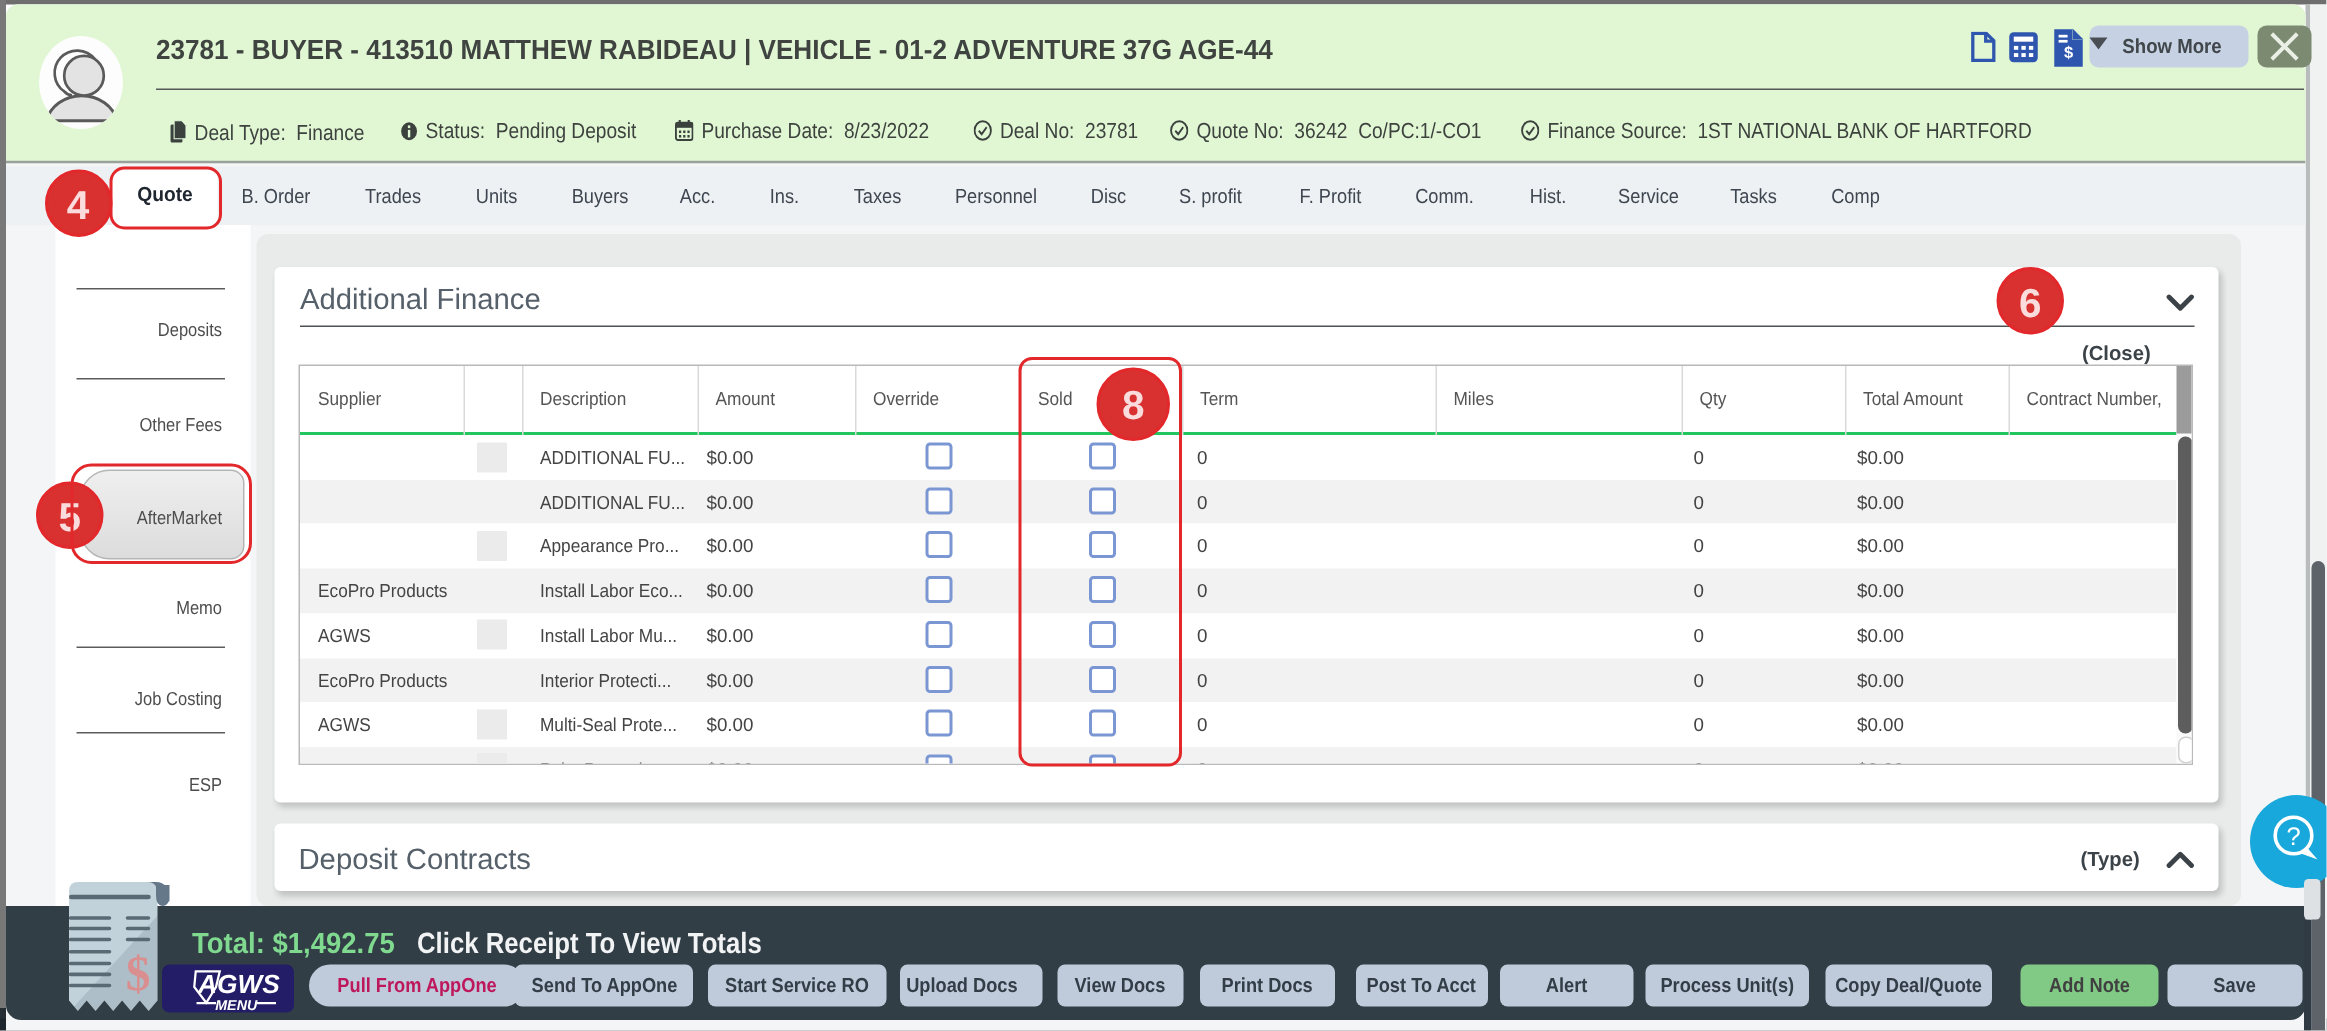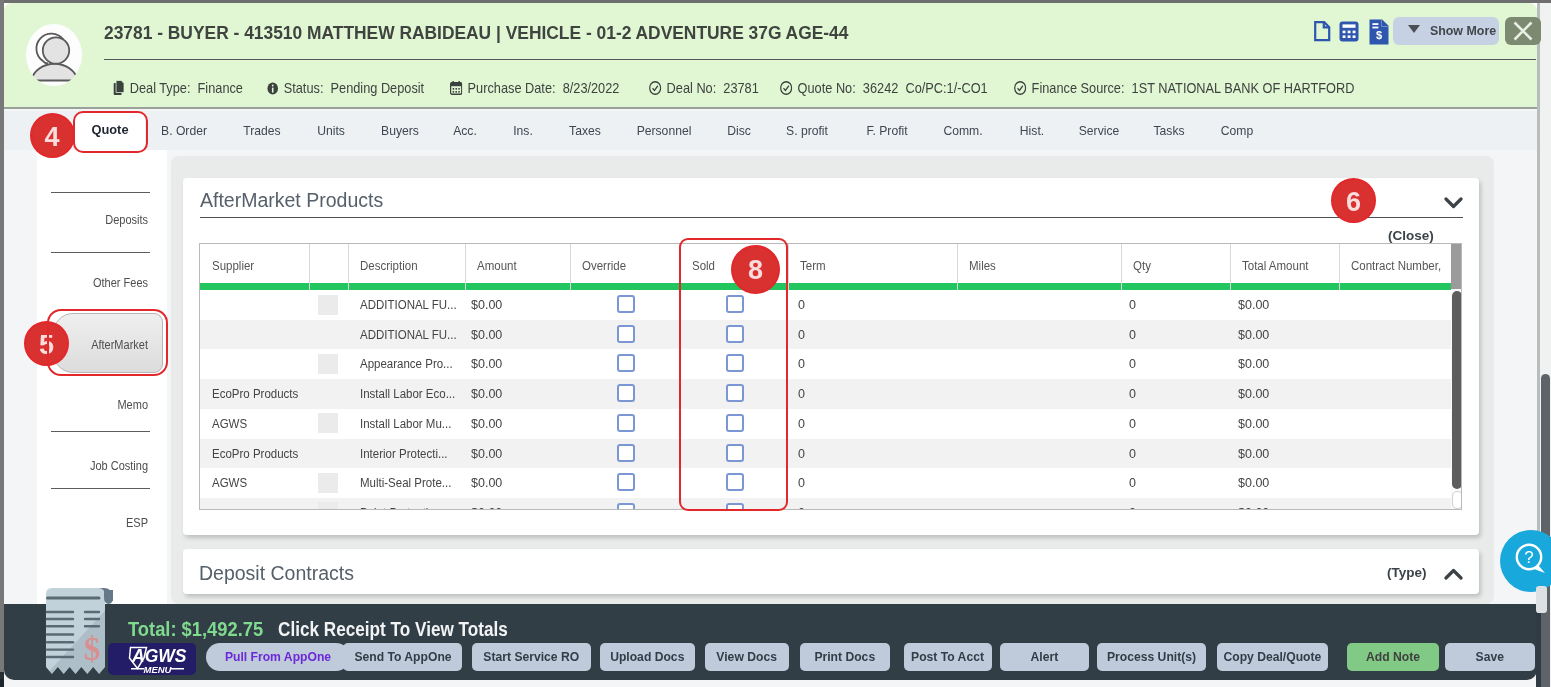--- a/index.html
+++ b/index.html
@@ -94,21 +94,21 @@
 <div class="abs" style="left:1369px;top:19px;">
   <svg width="20" height="26" viewBox="0 0 20 26">
     <path d="M0.5 0.5 h12 l7 7 v18 h-19 z" fill="#2e56ae"></path>
     <path d="M12.5 0.5 v7 h7 z" fill="#e1f7d4"></path>
     <path d="M12.7 0 l7.3 7.3 h-7.3 z" fill="#2e56ae"></path>
     <rect x="3.4" y="4.2" width="6" height="1.8" fill="#fff"></rect>
     <rect x="3.4" y="7.6" width="6" height="1.8" fill="#fff"></rect>
     <text x="10" y="19.5" font-size="11" font-weight="bold" fill="#fff" text-anchor="middle" font-family="Liberation Sans">$</text>
   </svg>
 </div>
-<div class="abs" style="left:1393px;top:17px;width:106px;height:28px;background:#c6d2e4;border-radius:6px;color:#41464b;font-size:13.5px;font-weight:bold;line-height:28px;text-align:right;">
+<div class="abs" style="left:1393px;top:17px;width:106px;height:28px;background:#c6d2e4;border-radius:6px;color:#41464b;font-size:13.5px;font-weight:bold;line-height:28px;text-align:left;">
   <span style="display:inline-block;width:0;height:0;border-left:6px solid transparent;border-right:6px solid transparent;border-top:8px solid #4a4f54;vertical-align:2px;margin-right:7px;"></span><span style="display:inline-block;transform:scaleX(0.92);">Show More</span>
 </div>
 <div class="abs" style="left:1505px;top:17px;width:36px;height:28px;background:#7b8a70;border-radius:6px;">
   <svg width="36" height="28" viewBox="0 0 36 28">
       <path d="M9.5 5.5 L26.5 22.5 M26.5 5.5 L9.5 22.5" stroke="#e9efe4" stroke-width="2.6"></path>
     </svg>
 </div>
 
 <div class="abs" style="left:4px;top:111px;width:1533px;height:39px;background:#eef1f4;"></div>
 <div class="abs" id="tabs" style="left:0;top:111px;width:1537px;height:39px;font-size:14.5px;color:#3e4650;">
@@ -145,30 +145,30 @@
     <div class="abs" style="left:0;top:276px;width:148px;text-align:right;font-size:12.5px;color:#4d4d4d;transform:scaleX(0.88);transform-origin:100% 50%;">Other Fees</div>
     <div class="abs" style="left:0;top:338px;width:148px;text-align:right;font-size:12.5px;color:#4d4d4d;transform:scaleX(0.88);transform-origin:100% 50%;">AfterMarket</div>
     <div class="abs" style="left:0;top:398px;width:148px;text-align:right;font-size:12.5px;color:#4d4d4d;transform:scaleX(0.88);transform-origin:100% 50%;">Memo</div>
     <div class="abs" style="left:0;top:459px;width:148px;text-align:right;font-size:12.5px;color:#4d4d4d;transform:scaleX(0.88);transform-origin:100% 50%;">Job Costing</div>
     <div class="abs" style="left:0;top:516px;width:148px;text-align:right;font-size:12.5px;color:#4d4d4d;transform:scaleX(0.88);transform-origin:100% 50%;">ESP</div>
   </div>
 
 <div class="abs" style="left:171px;top:156px;width:1323px;height:448px;background:#e9eaea;border-radius:8px;"></div>
 
 <div class="abs" style="left:183px;top:178px;width:1296px;height:357px;background:#fff;border-radius:4px;box-shadow:2px 3px 4px rgba(0,0,0,0.18);"></div>
-<div class="abs" style="left:200px;top:189px;font-size:19.5px;color:#56606a;">AfterMarket Products</div>
+<div class="abs" style="left:200px;top:189px;font-size:19.5px;color:#56606a;">Additional Finance</div>
 <div class="abs" style="left:200px;top:217px;width:1263px;height:1px;background:#4e5154;"></div>
 <div class="abs" style="left:1388px;top:194px;font-size:13.5px;font-weight:bold;color:#3c4348;margin-top:34px;">(Close)</div>
 <div class="abs" style="left:1444px;top:195px;"><svg width="19" height="12" viewBox="0 0 19 12">
       <path d="M2 2 L9.5 9.5 L17 2" fill="none" stroke="#3c4348" stroke-width="3.2" stroke-linecap="round" stroke-linejoin="round"></path>
     </svg></div>
 
 <div class="abs" id="table" style="left:199px;top:243px;width:1263px;height:267px;">
     <div style="position:absolute;left:0;top:0;width:1263px;height:267px;border:1px solid #b9b9b9;background:#fff;overflow:hidden;">
-      <div style="position:absolute;left:0;top:0;width:1251px;height:46px;border-bottom:7px solid #22c55e;text-align:center;">
+      <div style="position:absolute;left:0;top:0;width:1251px;height:46px;border-bottom:2px solid #22c55e;text-align:center;">
         <div style="position:absolute;left:0px;top:0;width:109px;height:46px;"></div>
         <div style="position:absolute;left:12px;top:15px;font-size:12.5px;color:#555;white-space:nowrap;transform:scaleX(0.92);transform-origin:0 0;">Supplier</div>
         <div style="position:absolute;left:109px;top:0;width:39px;height:46px;border-left:1px solid #d9d9d9;"></div>
         <div style="position:absolute;left:148px;top:0;width:117px;height:46px;border-left:1px solid #d9d9d9;"></div>
         <div style="position:absolute;left:160px;top:15px;font-size:12.5px;color:#555;white-space:nowrap;transform:scaleX(0.92);transform-origin:0 0;">Description</div>
         <div style="position:absolute;left:265px;top:0;width:105px;height:46px;border-left:1px solid #d9d9d9;"></div>
         <div style="position:absolute;left:277px;top:15px;font-size:12.5px;color:#555;white-space:nowrap;transform:scaleX(0.92);transform-origin:0 0;">Amount</div>
         <div style="position:absolute;left:370px;top:0;width:110px;height:46px;border-left:1px solid #d9d9d9;"></div>
         <div style="position:absolute;left:382px;top:15px;font-size:12.5px;color:#555;white-space:nowrap;transform:scaleX(0.92);transform-origin:0 0;">Override</div>
         <div style="position:absolute;left:480px;top:0;width:108px;height:46px;border-left:1px solid #d9d9d9;"></div>
@@ -316,24 +316,24 @@
         <rect x="63" y="25" width="13" height="1.5"></rect>
       </g>
     <text x="49.5" y="30" font-size="9.5" font-weight="bold" font-style="italic" fill="#fff" text-anchor="middle" font-family="Liberation Sans">MENU</text>
   </svg>
 </div>
 
 <div class="abs" style="left:128px;top:618px;font-size:19.5px;font-weight:bold;color:#7fd98f;transform:scaleX(0.94);transform-origin:0 0;white-space:nowrap;">Total: $1,492.75</div>
 <div class="abs" style="left:278px;top:618px;font-size:19.5px;font-weight:bold;color:#f2f3f4;transform:scaleX(0.88);transform-origin:0 0;white-space:nowrap;">Click Receipt To View Totals</div>
 
 <div class="abs" id="btns" style="left:0;top:643px;height:28px;width:1551px;">
-    <div class="abs" style="left:206px;top:0;width:144px;height:28px;background:#bfcbdb;border-radius:14px;color:#6d28d9;font-size:13.5px;font-weight:bold;text-align:center;line-height:28px;"><span style="display:inline-block;transform:scaleX(0.9);white-space:nowrap;">Pull From AppOne</span></div>
+    <div class="abs" style="left:206px;top:0;width:144px;height:28px;background:#bfcbdb;border-radius:14px;color:#be185d;font-size:13.5px;font-weight:bold;text-align:center;line-height:28px;"><span style="display:inline-block;transform:scaleX(0.9);white-space:nowrap;">Pull From AppOne</span></div>
     <div class="abs" style="left:343px;top:0;width:119px;height:28px;background:#bfcbdb;border-radius:5px;color:#333d47;font-size:13.5px;font-weight:bold;text-align:center;line-height:28px;"><span style="display:inline-block;transform:scaleX(0.9);white-space:nowrap;">Send To AppOne</span></div>
     <div class="abs" style="left:472px;top:0;width:119px;height:28px;background:#bfcbdb;border-radius:5px;color:#333d47;font-size:13.5px;font-weight:bold;text-align:center;line-height:28px;"><span style="display:inline-block;transform:scaleX(0.9);white-space:nowrap;">Start Service RO</span></div>
-    <div class="abs" style="left:600px;top:0;width:95px;height:28px;background:#bfcbdb;border-radius:5px;color:#333d47;font-size:13.5px;font-weight:bold;text-align:center;line-height:28px;"><span style="display:inline-block;transform:scaleX(0.9);white-space:nowrap;">Upload Docs</span></div>
+    <div class="abs" style="left:600px;top:0;width:95px;height:28px;background:#bfcbdb;border-radius:5px;color:#333d47;font-size:13.5px;font-weight:bold;line-height:28px;"><span style="display:inline-block;transform:scaleX(0.9);white-space:nowrap;">Upload Docs</span></div>
     <div class="abs" style="left:705px;top:0;width:84px;height:28px;background:#bfcbdb;border-radius:5px;color:#333d47;font-size:13.5px;font-weight:bold;text-align:center;line-height:28px;"><span style="display:inline-block;transform:scaleX(0.9);white-space:nowrap;">View Docs</span></div>
     <div class="abs" style="left:800px;top:0;width:90px;height:28px;background:#bfcbdb;border-radius:5px;color:#333d47;font-size:13.5px;font-weight:bold;text-align:center;line-height:28px;"><span style="display:inline-block;transform:scaleX(0.9);white-space:nowrap;">Print Docs</span></div>
     <div class="abs" style="left:904px;top:0;width:88px;height:28px;background:#bfcbdb;border-radius:5px;color:#333d47;font-size:13.5px;font-weight:bold;text-align:center;line-height:28px;"><span style="display:inline-block;transform:scaleX(0.9);white-space:nowrap;">Post To Acct</span></div>
     <div class="abs" style="left:1000px;top:0;width:89px;height:28px;background:#bfcbdb;border-radius:5px;color:#333d47;font-size:13.5px;font-weight:bold;text-align:center;line-height:28px;"><span style="display:inline-block;transform:scaleX(0.9);white-space:nowrap;">Alert</span></div>
     <div class="abs" style="left:1097px;top:0;width:109px;height:28px;background:#bfcbdb;border-radius:5px;color:#333d47;font-size:13.5px;font-weight:bold;text-align:center;line-height:28px;"><span style="display:inline-block;transform:scaleX(0.9);white-space:nowrap;">Process Unit(s)</span></div>
     <div class="abs" style="left:1217px;top:0;width:111px;height:28px;background:#bfcbdb;border-radius:5px;color:#333d47;font-size:13.5px;font-weight:bold;text-align:center;line-height:28px;"><span style="display:inline-block;transform:scaleX(0.9);white-space:nowrap;">Copy Deal/Quote</span></div>
     <div class="abs" style="left:1347px;top:0;width:92px;height:28px;background:#81ca85;border-radius:5px;color:#404040;font-size:13.5px;font-weight:bold;text-align:center;line-height:28px;"><span style="display:inline-block;transform:scaleX(0.9);white-space:nowrap;">Add Note</span></div>
     <div class="abs" style="left:1445px;top:0;width:90px;height:28px;background:#bfcbdb;border-radius:5px;color:#333d47;font-size:13.5px;font-weight:bold;text-align:center;line-height:28px;"><span style="display:inline-block;transform:scaleX(0.9);white-space:nowrap;">Save</span></div>
   </div>
 

